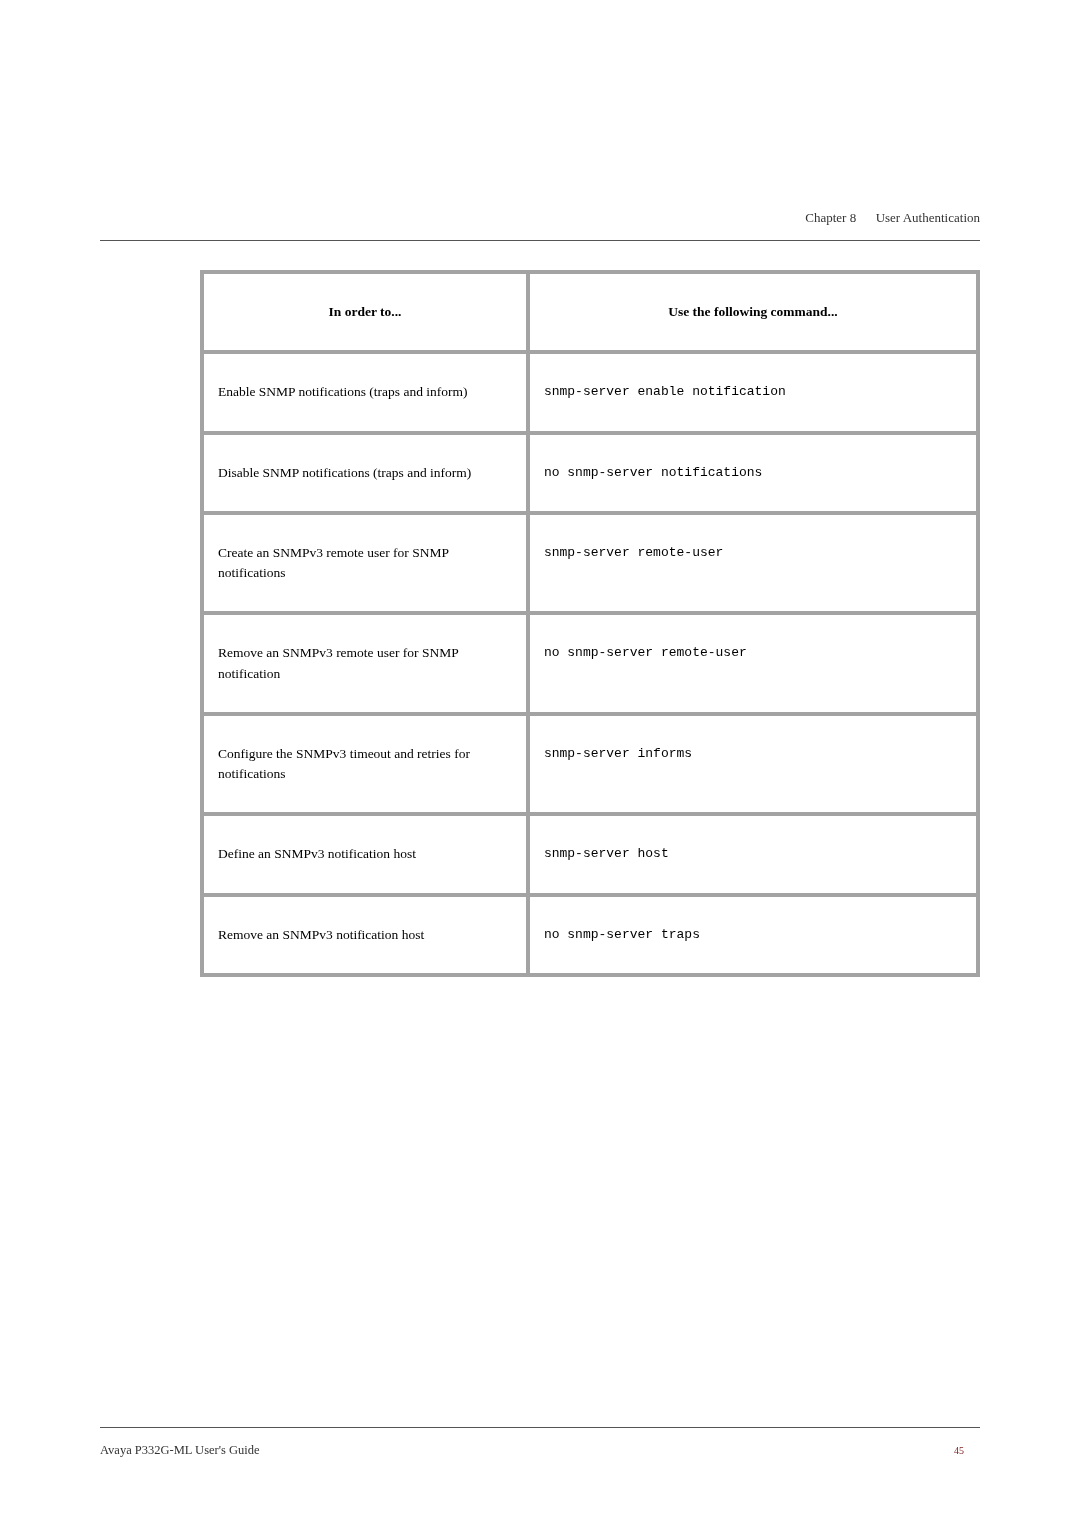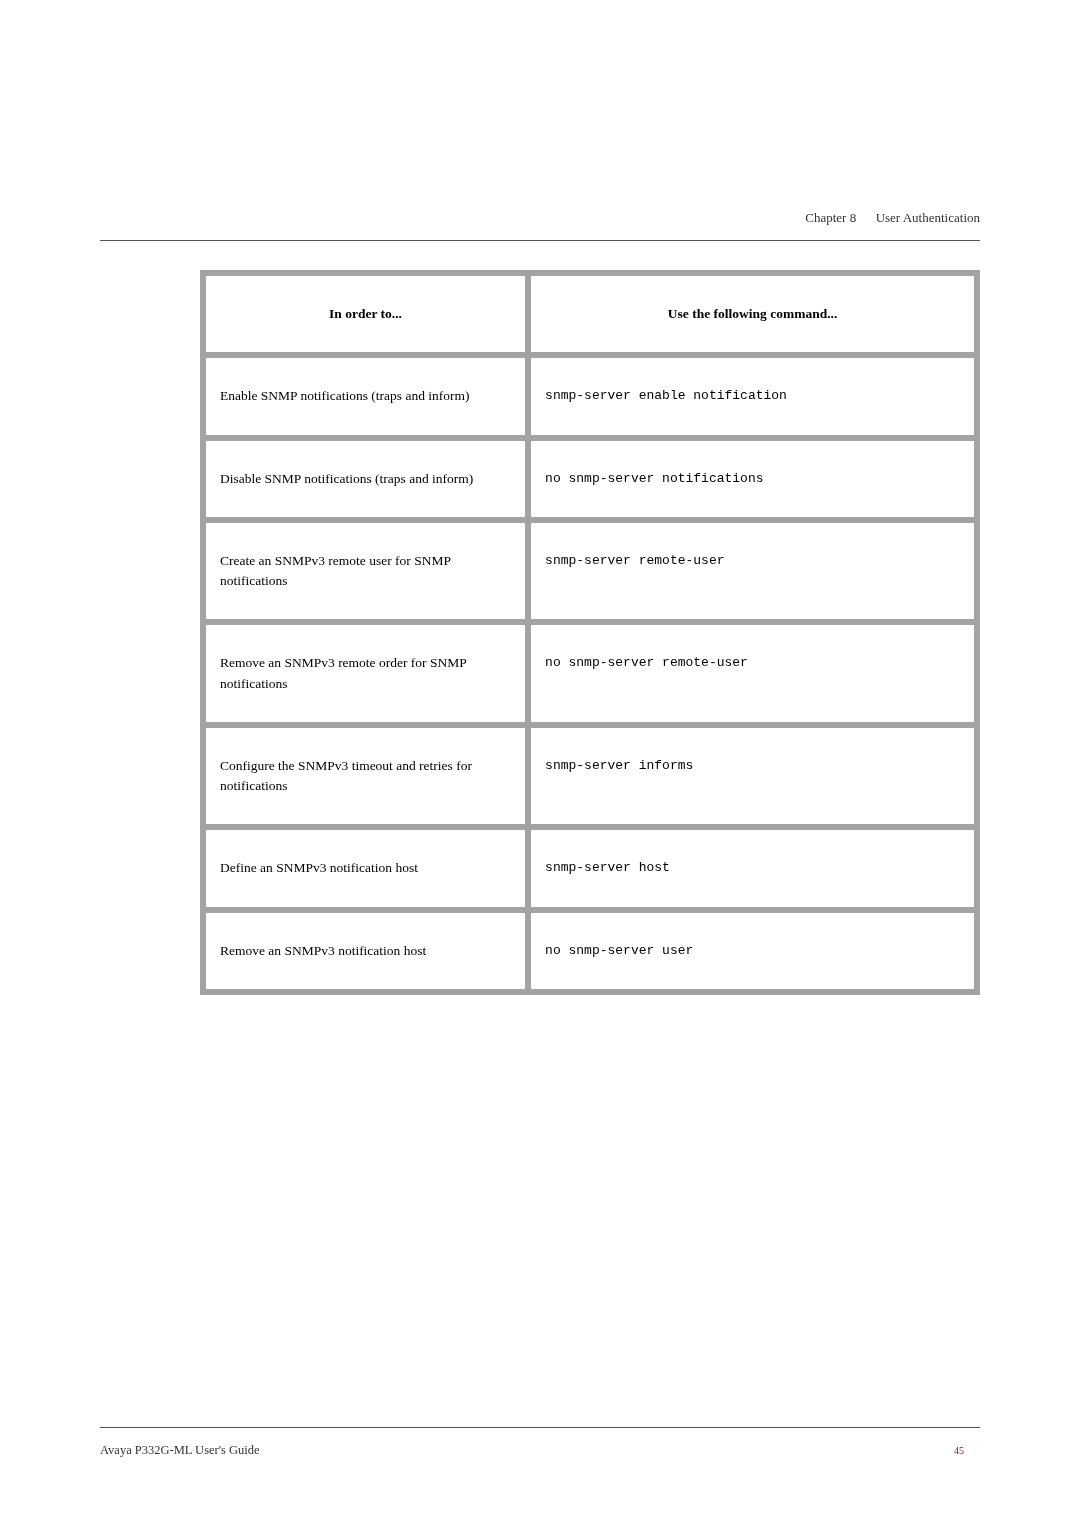--- a/index.html
+++ b/index.html
@@ -55,21 +55,21 @@
       right: 100px;
     }
 
     table {
       border-collapse: collapse;
       width: 100%;
       margin-top: 10px;
     }
 
     th, td {
-      border: 6px solid #a3a3a3;
+      border: 4px solid #a3a3a3;
       padding: 28px 14px;
       vertical-align: top;
       font-size: 13.5px;
       line-height: 1.5;
     }
 
     th {
       font-weight: bold;
       background: #ffffff;
     }
@@ -141,34 +141,34 @@
           </tr>
           <tr>
             <td class="col-left">Disable SNMP notifications (traps and inform)</td>
             <td class="col-right" style="font-family: &quot;Courier New&quot;, Courier, monospace; font-size: 13px;">no snmp-server notifications</td>
           </tr>
           <tr>
             <td class="col-left">Create an SNMPv3 remote user for SNMP notifications</td>
             <td class="col-right" style="font-family: &quot;Courier New&quot;, Courier, monospace; font-size: 13px;">snmp-server remote-user</td>
           </tr>
           <tr>
-            <td class="col-left">Remove an SNMPv3 remote order for SNMP notifications</td>
+            <td class="col-left">Remove an SNMPv3 remote user for SNMP notification</td>
             <td class="col-right" style="font-family: &quot;Courier New&quot;, Courier, monospace; font-size: 13px;">no snmp-server remote-user</td>
           </tr>
           <tr>
             <td class="col-left">Configure the SNMPv3 timeout and retries for notifications</td>
             <td class="col-right" style="font-family: &quot;Courier New&quot;, Courier, monospace; font-size: 13px;">snmp-server informs</td>
           </tr>
           <tr>
             <td class="col-left">Define an SNMPv3 notification host</td>
             <td class="col-right" style="font-family: &quot;Courier New&quot;, Courier, monospace; font-size: 13px;">snmp-server host</td>
           </tr>
           <tr>
             <td class="col-left">Remove an SNMPv3 notification host</td>
-            <td class="col-right" style="font-family: &quot;Courier New&quot;, Courier, monospace; font-size: 13px;">no snmp-server user</td>
+            <td class="col-right" style="font-family: &quot;Courier New&quot;, Courier, monospace; font-size: 13px;">no snmp-server traps</td>
           </tr>
         </tbody>
     </table>
   </div>
 
   <div class="footer-divider"></div>
 
   <div class="footer-area">
     <span class="footer-left">Avaya P332G-ML User's Guide</span>
     <span class="footer-right">45</span>

